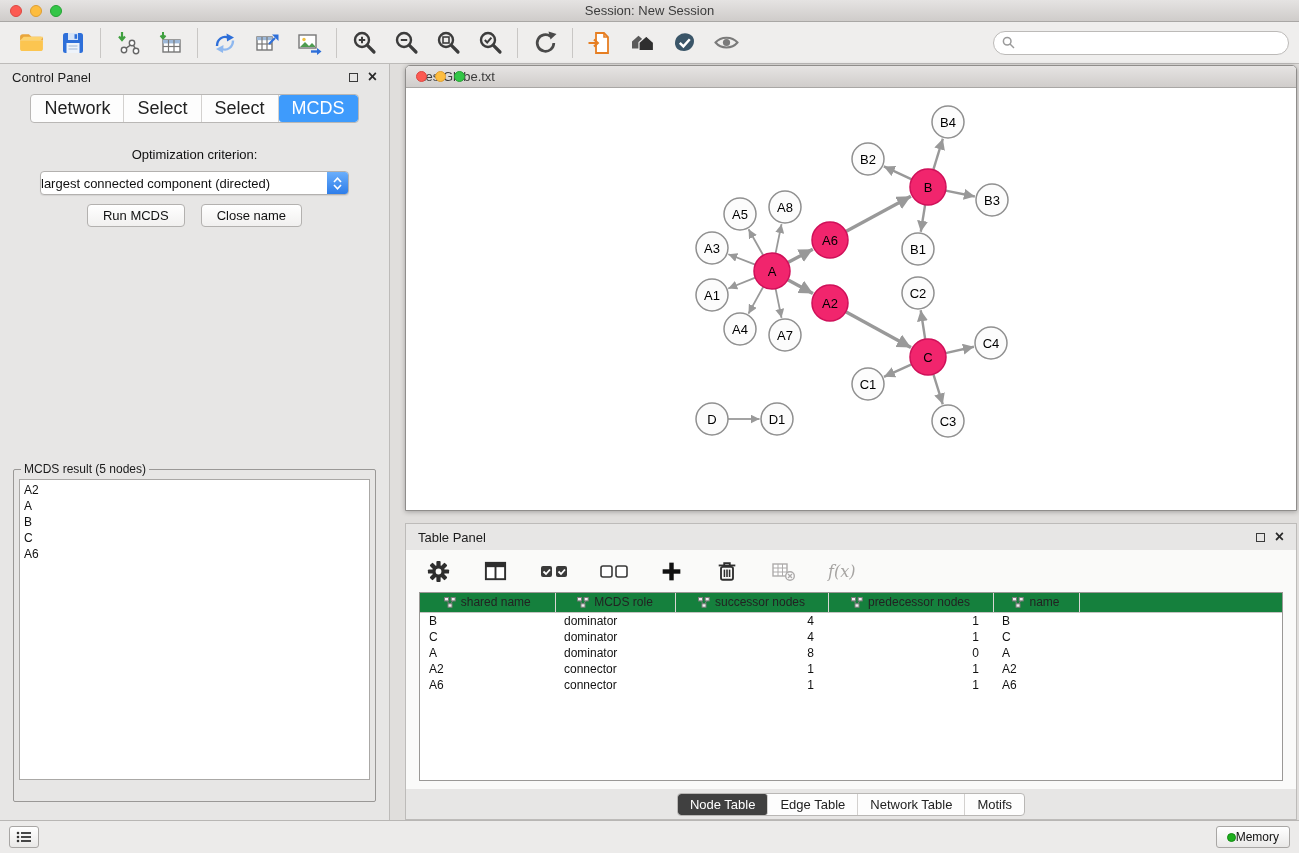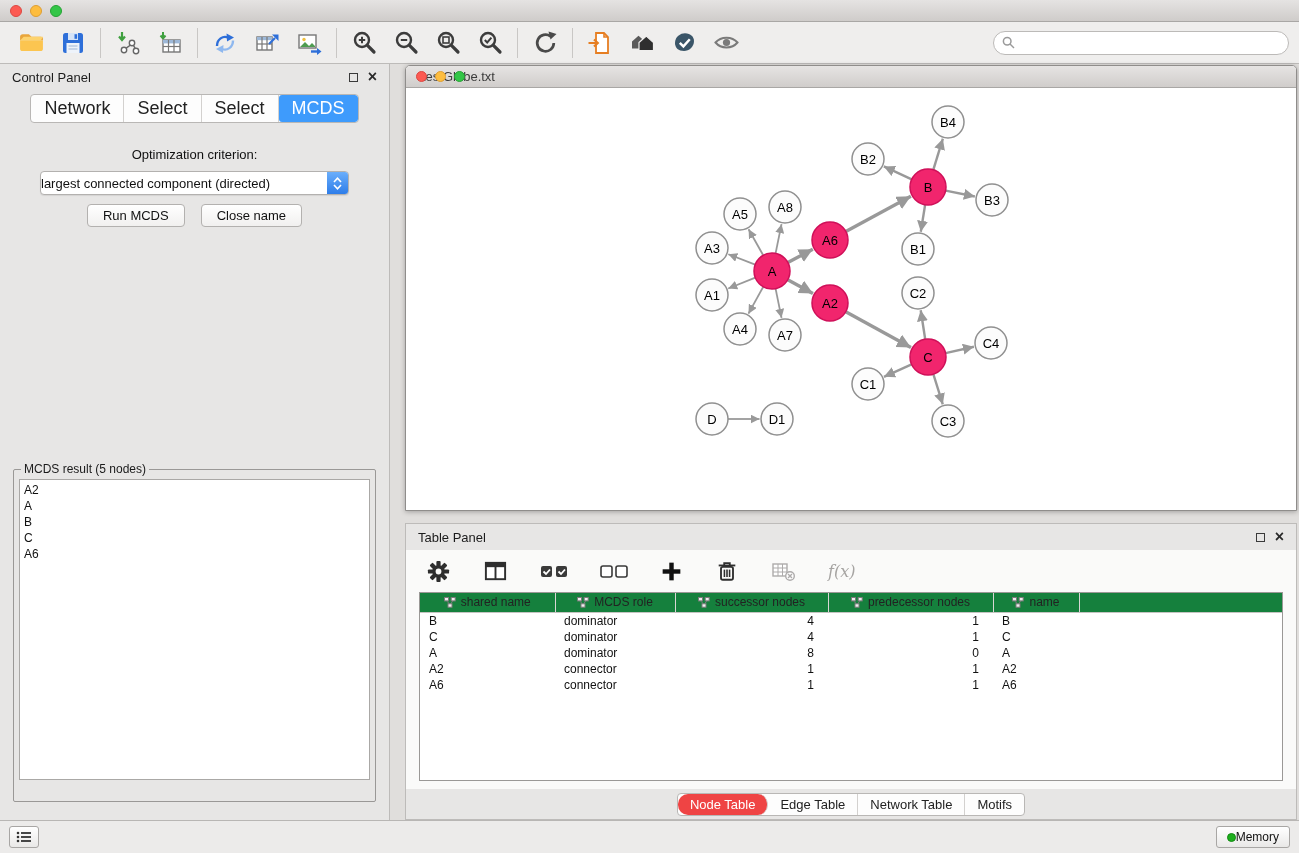--- a/index.html
+++ b/index.html
@@ -69,39 +69,40 @@
 thead th:nth-child(2){width:120px}
 thead th:nth-child(3){width:153px}
 thead th:nth-child(4){width:165px}
 thead th:nth-child(5){width:86px}
 tbody td{font-size:12px;color:#111;height:16px;line-height:16px;padding-left:9px;white-space:nowrap;overflow:hidden}
 tbody td.num{text-align:right;padding-right:14px;padding-left:0}
 .tp-tabs{height:30px;flex:0 0 30px;display:flex;align-items:center;justify-content:center;background:#e7e6e5}
 .tp-tabgroup{display:flex;border:1px solid #b9b7b5;border-radius:4px;background:#fdfdfd;overflow:hidden}
 .tp-tab{font-size:13px;color:#222;padding:3px 12px;border-right:1px solid #d3d1cf}
 .tp-tab:last-child{border-right:none}
-.tp-tab.active{background:#ef4444;color:#fff;border-radius:10px}
+.tp-tab.active{background:#404040;color:#fff;border-radius:3px}
 
 
 .statusbar{height:33px;flex:0 0 33px;background:#ecebea;border-top:1px solid #b8b6b4;display:flex;align-items:center;padding:0 9px}
 .sb-btn{width:30px;height:22px;border:1px solid #a8a6a4;border-radius:3px;background:linear-gradient(#fff,#e9e8e7);display:flex;align-items:center;justify-content:center}
 .memory-btn{margin-left:auto;height:22px;border:1px solid #a8a6a4;border-radius:3px;background:linear-gradient(#fff,#e9e8e7);display:flex;align-items:center;padding:0 10px;font-size:12px;color:#111}
 .mem-dot{width:9px;height:9px;border-radius:50%;background:#1daf1d;border:1px solid #128a12}
 </style>
 </head>
 <body>
 
 <div class="app">
 
   <div class="titlebar">
     <div class="traffic">
       <span class="tl red"></span>
       <span class="tl yellow"></span>
       <span class="tl green"></span>
     </div>
+    <div class="ttl">Session: New Session</div>
   </div>
 
   <div class="toolbar">
     <div class="tbtn">
       <svg width="27" height="27" viewBox="0 0 26 26">
           <path d="M2 7.5 C2 6 3 5 4.5 5 h6 l2.5 2.5 h9 c1.5 0 2 .8 2 2 V11 H2 Z" fill="#e9a53b"></path>
           <path d="M2 11 h22 v8 c0 1.5 -.8 2.2 -2.2 2.2 H4.2 C2.8 21.2 2 20.5 2 19 Z" fill="#fcc550"></path>
           <path d="M2 11 l3.5 -3.5 h18.5 l-2 3.5 Z" fill="#fdd36e"></path>
         </svg>
     </div>

